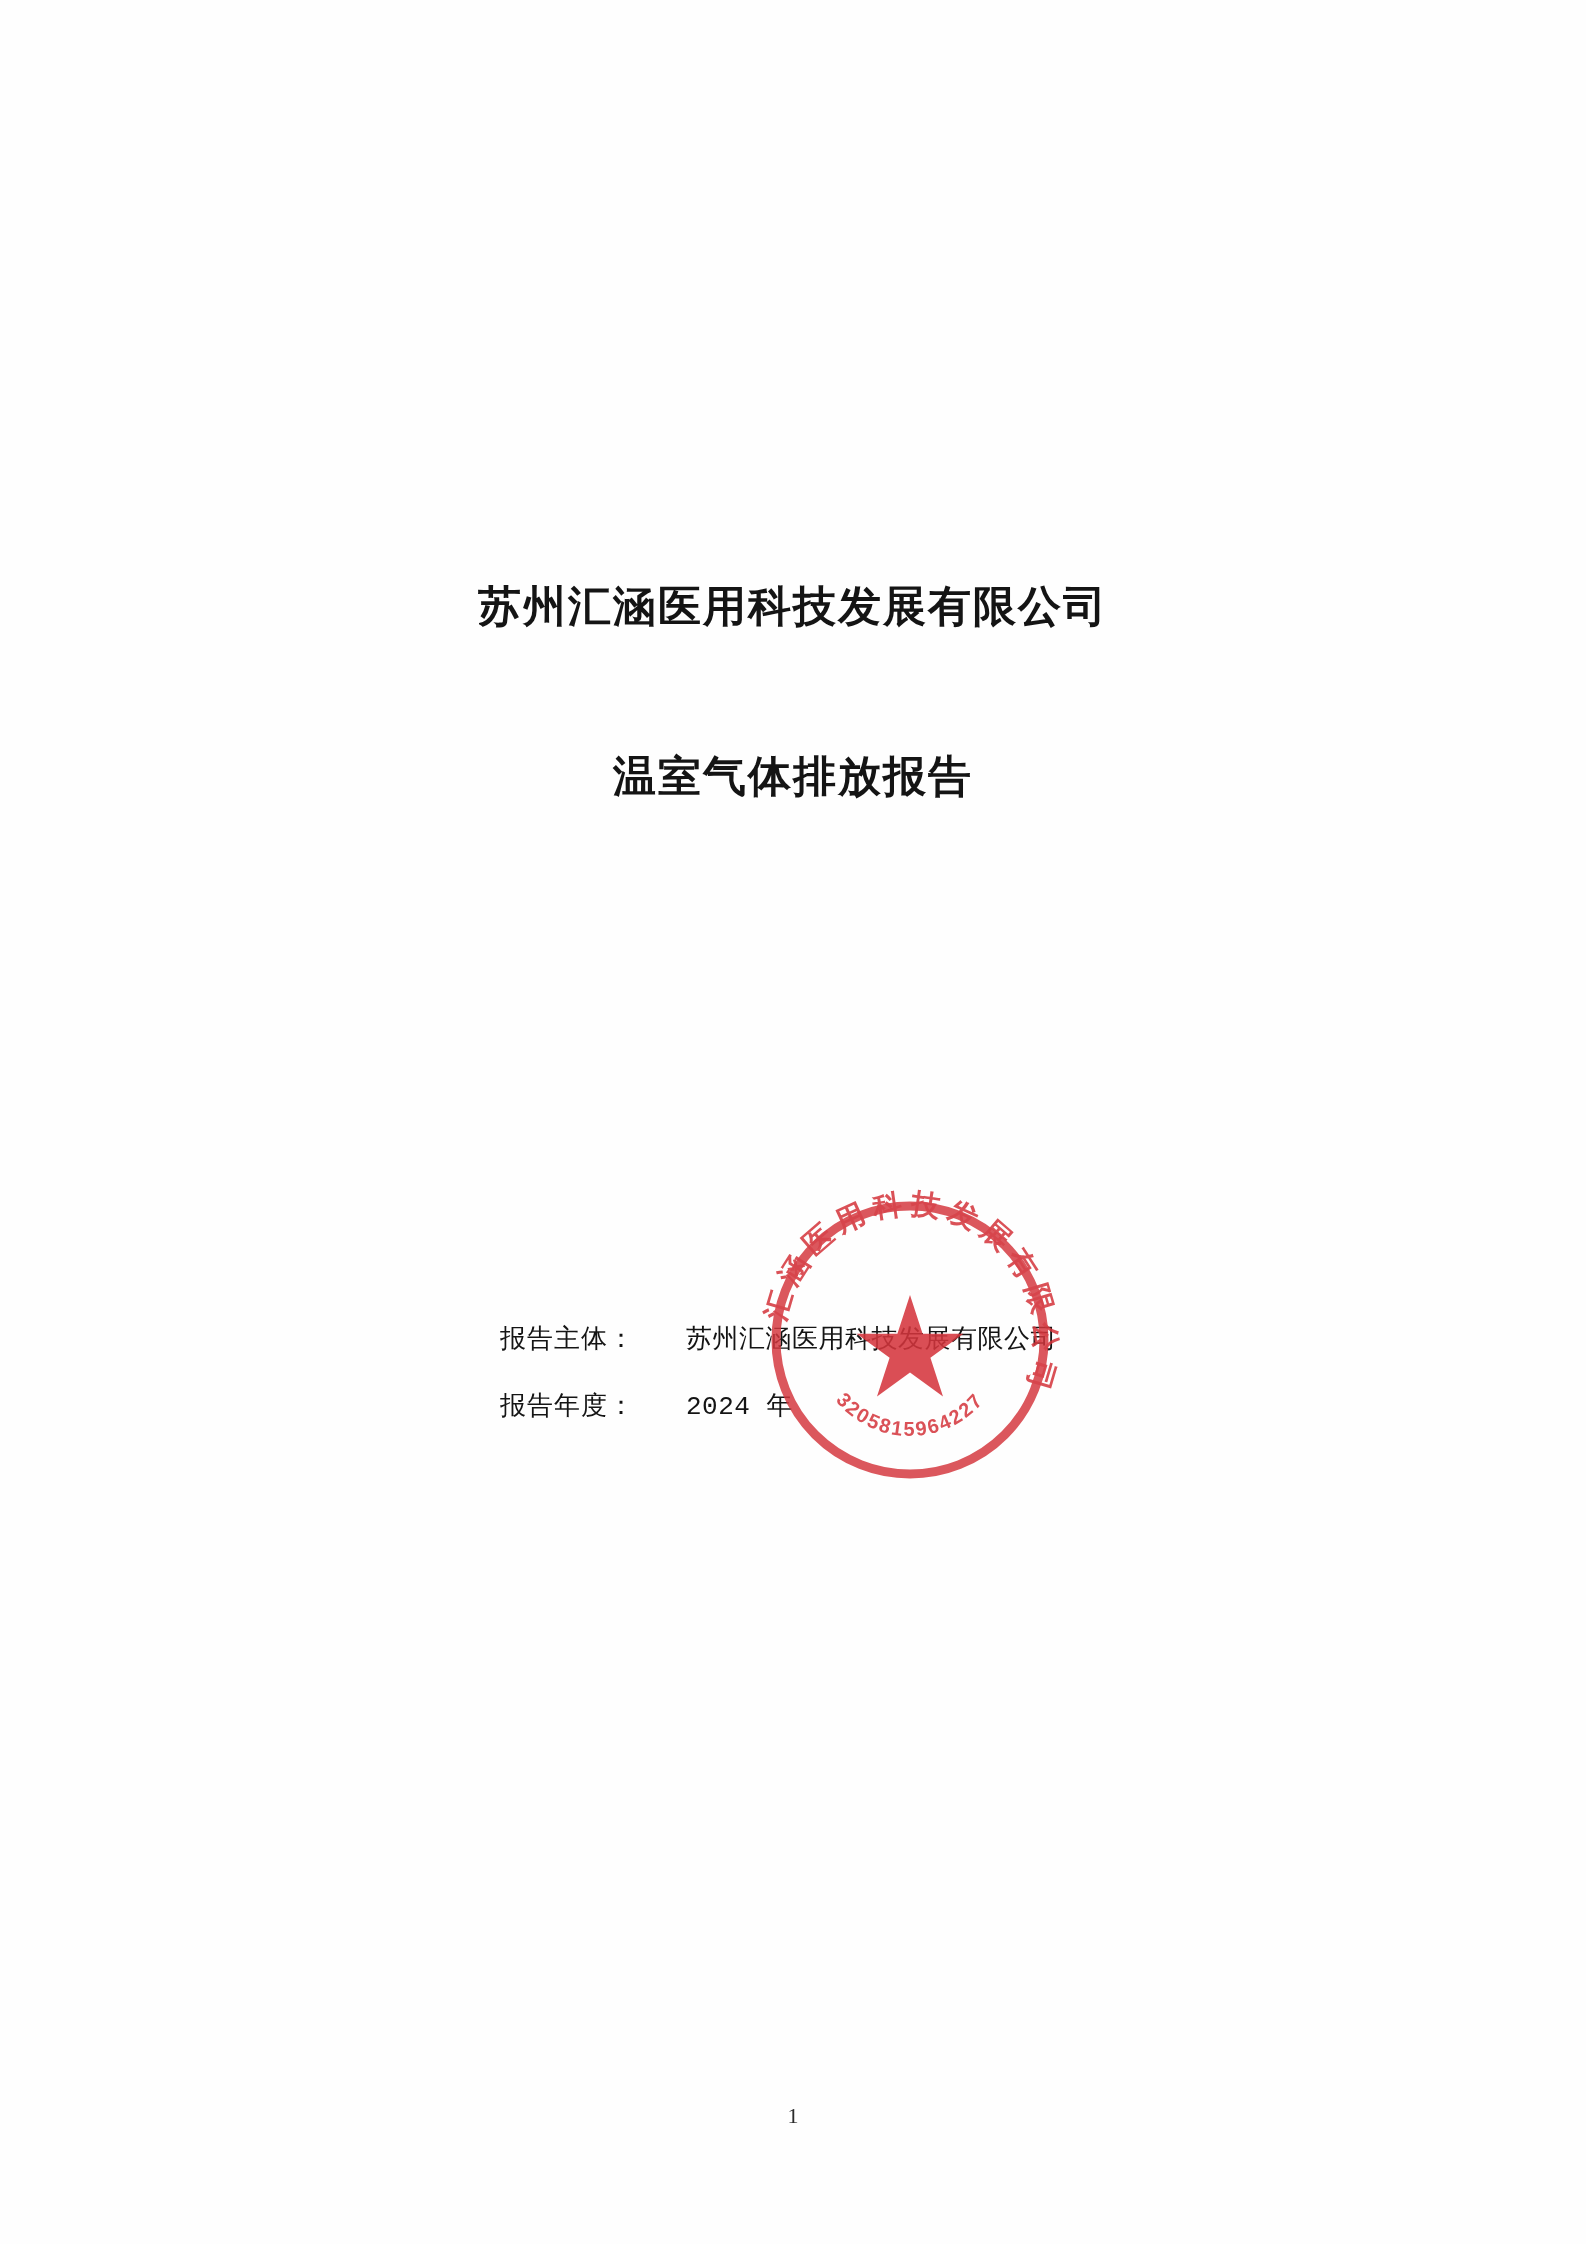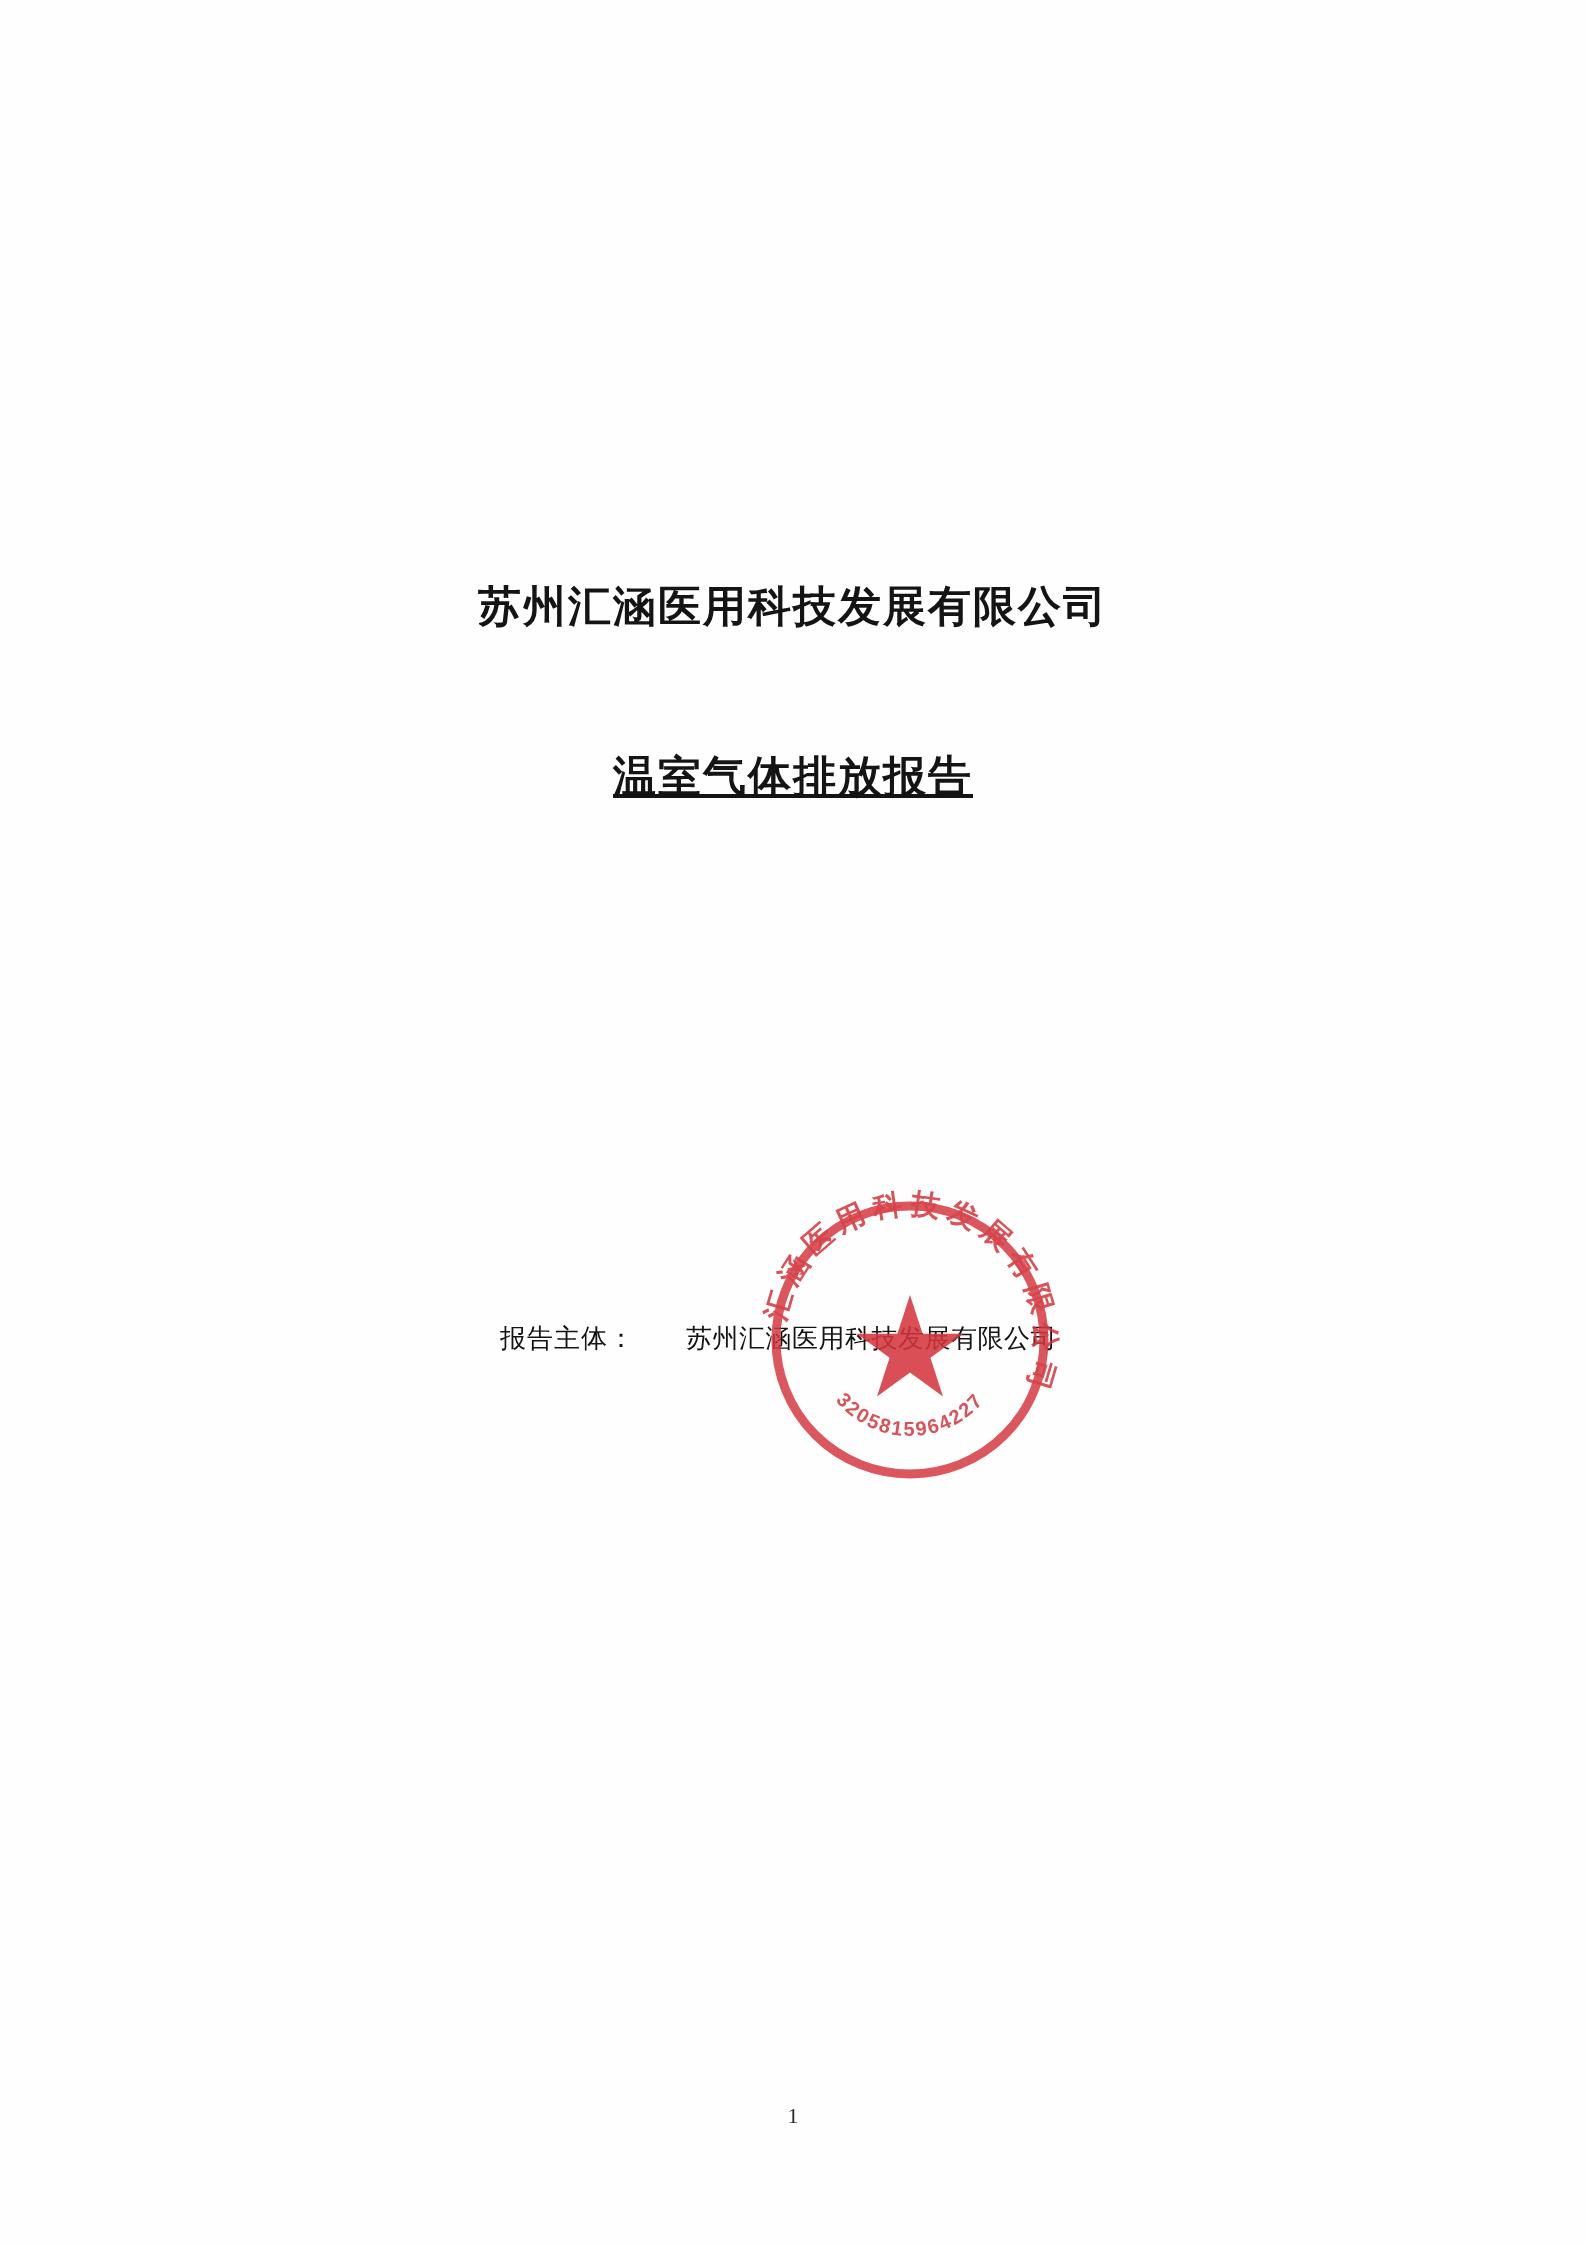--- a/index.html
+++ b/index.html
@@ -38,21 +38,20 @@
     line-height: 1.5;
     color: #141414;
   }
   .doc-title-sub {
     margin-top: 105px;
     font-size: 43px;
     font-weight: bold;
     letter-spacing: 2px;
     line-height: 1.5;
     color: #141414;
-    text-decoration: underline;
   }
 
   
   .meta-block {
     position: absolute;
     top: 1325px;
     left: 500px;
     font-size: 26px;
     line-height: 1.2;
     color: #141414;
@@ -104,20 +103,24 @@
   <div class="title-block">
     <div class="doc-title-main">苏州汇涵医用科技发展有限公司</div>
     <div class="doc-title-sub">温室气体排放报告</div>
   </div>
 
   <div class="meta-block">
     <div class="meta-row">
       <span class="meta-label">报告主体：</span>
       <span class="meta-value">苏州汇涵医用科技发展有限公司</span>
     </div>
+    <div class="meta-row">
+      <span class="meta-label">报告年度：</span>
+      <span class="meta-value">2024 年</span>
+    </div>
   </div>
 
   <div class="seal">
     <svg width="330" height="330" viewBox="0 0 330 330" xmlns="http://www.w3.org/2000/svg">
       <defs>
         <path id="ringPath" d="M 165,165 m -126,0 a 126,126 0 1,1 252,0 a 126,126 0 1,1 -252,0"></path>
         <path id="codePath" d="M 165,165 m -96,0 a 96,96 0 0,0 192,0"></path>
       </defs>
       <circle cx="165" cy="165" r="134" fill="none" stroke="#d4353c" stroke-width="9" opacity="0.9"></circle>
       <g fill="#d4353c" opacity="0.93">

